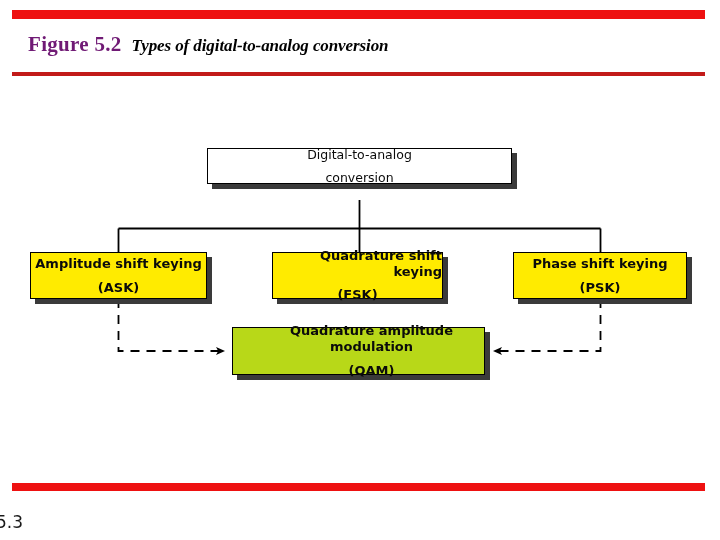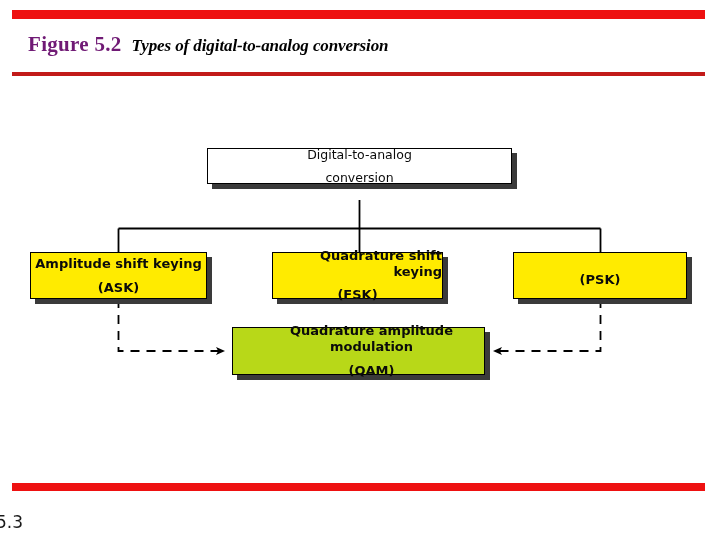--- a/index.html
+++ b/index.html
@@ -187,20 +187,21 @@
     <span class="l1">Amplitude shift keying</span>
     <span class="l2">(ASK)</span>
   </div>
 
   <div class="node leaf" id="node-fsk">
     <span class="l1">Quadrature shift keying</span>
     <span class="l2">(FSK)</span>
   </div>
 
   <div class="node leaf" id="node-psk">
+    <span class="l1">Phase shift keying</span>
     <span class="l2">(PSK)</span>
   </div>
 
   <div class="node" id="node-qam">
     <span class="l1">Quadrature amplitude modulation</span>
     <span class="l2">(QAM)</span>
   </div>
 
 </div>
 

